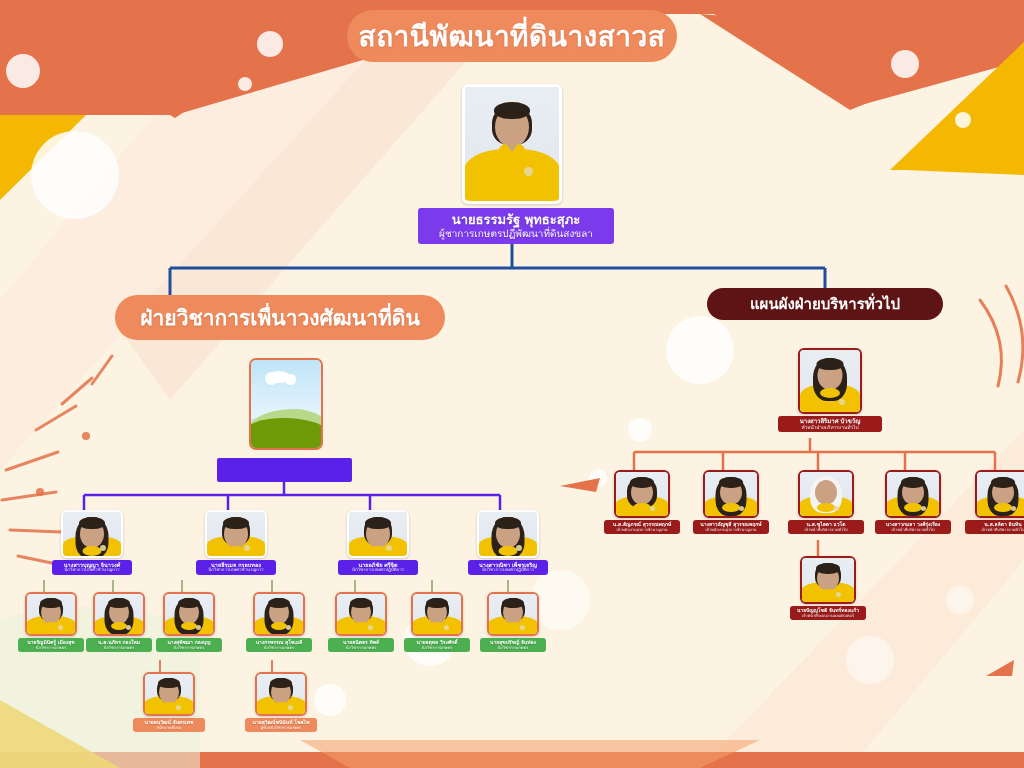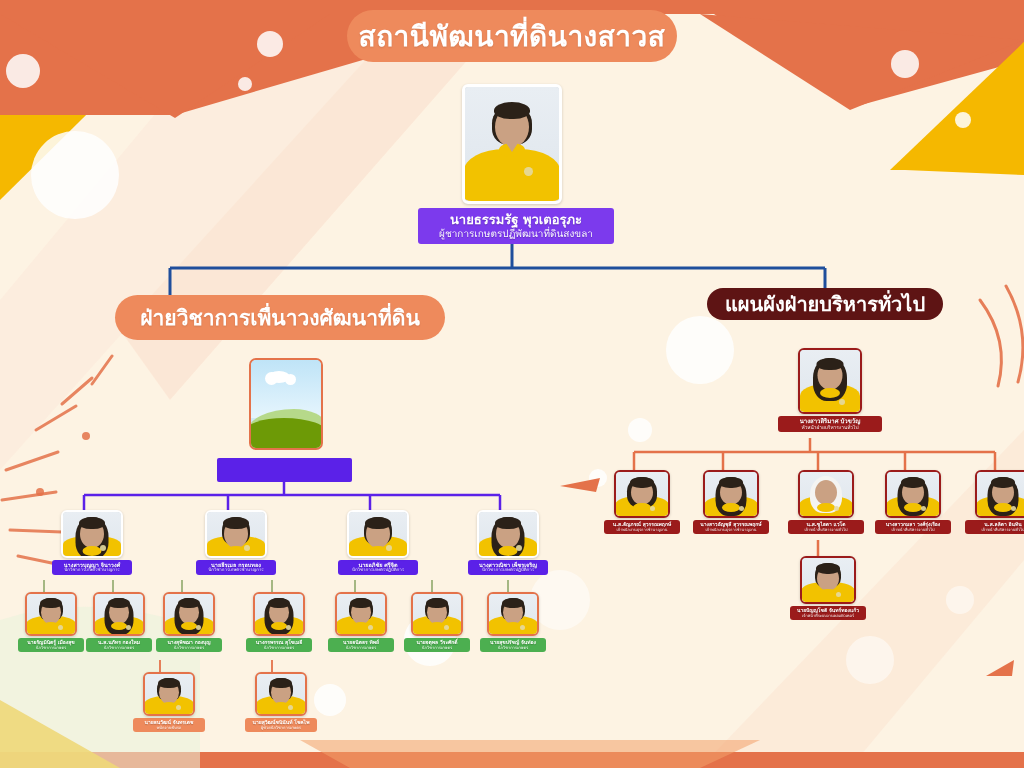--- a/index.html
+++ b/index.html
@@ -69,21 +69,21 @@
 
   
   #hdr-acad{
     left:115px;top:295px;width:330px;height:45px;background:#EE8A5C;
     border-radius:23px;display:flex;align-items:center;justify-content:center;
     color:#fff;font-size:21px;font-weight:bold;text-shadow:0 1px 2px rgba(0,0,0,.12);
   }
   #hdr-admin{
     left:707px;top:288px;width:236px;height:32px;background:#5E1414;
     border-radius:16px;display:flex;align-items:center;justify-content:center;
-    color:#fff;font-size:20px;font-weight:bold;
+    color:#fff;font-size:15px;font-weight:bold;
   }
 
   
   #land{left:249px;top:358px;width:70px;height:88px;}
   #land .frame{width:70px;height:88px;border:2px solid #E4724A;border-radius:7px;
     overflow:hidden;position:relative;background:#cfeaf8;}
   #land .sk{position:absolute;left:0;right:0;top:0;height:66%;
     background:linear-gradient(#bfe4f7,#e6f5fd);}
   #land .h1{position:absolute;left:-6%;right:-6%;bottom:0;height:44%;
     background:#b6d98a;border-radius:60% 40% 0 0;}
@@ -232,21 +232,21 @@
       <div class="body" style="width:96px;height:52px;"></div>
       <div class="hairback" style="width:40px;height:40px;top:18px;"></div>
       <div class="head" style="width:34px;height:40px;top:20px;"></div>
       <div class="hair" style="width:36px;height:17px;top:15px;"></div>
       <div class="collar" style="width:26px;height:14px;top:56px;"></div>
       <div class="vneck" style="top:56px;"></div>
       <div class="logo" style="width:9px;height:9px;right:26px;top:80px;"></div>
     </div>
   </div>
   <div class="node label" id="dir-label">
-    <span class="nm">นายธรรมรัฐ พุวเตอรุภะ</span>
+    <span class="nm">นายธรรมรัฐ พุทธะสุภะ</span>
     <span class="rl">ผู้ชาการเกษตรปฏีพัฒนาที่ดินสงขลา</span>
   </div>
 
   <div class="node" id="hdr-acad">ฝ่ายวิชาการเพื่นาวงศัฒนาที่ดิน</div>
   <div class="node" id="hdr-admin">แผนผังฝ่ายบริหารทั่วไป</div>
 
   <div class="node" id="land">
     <div class="frame">
       <div class="sk"></div>
       <div class="h1"></div>

